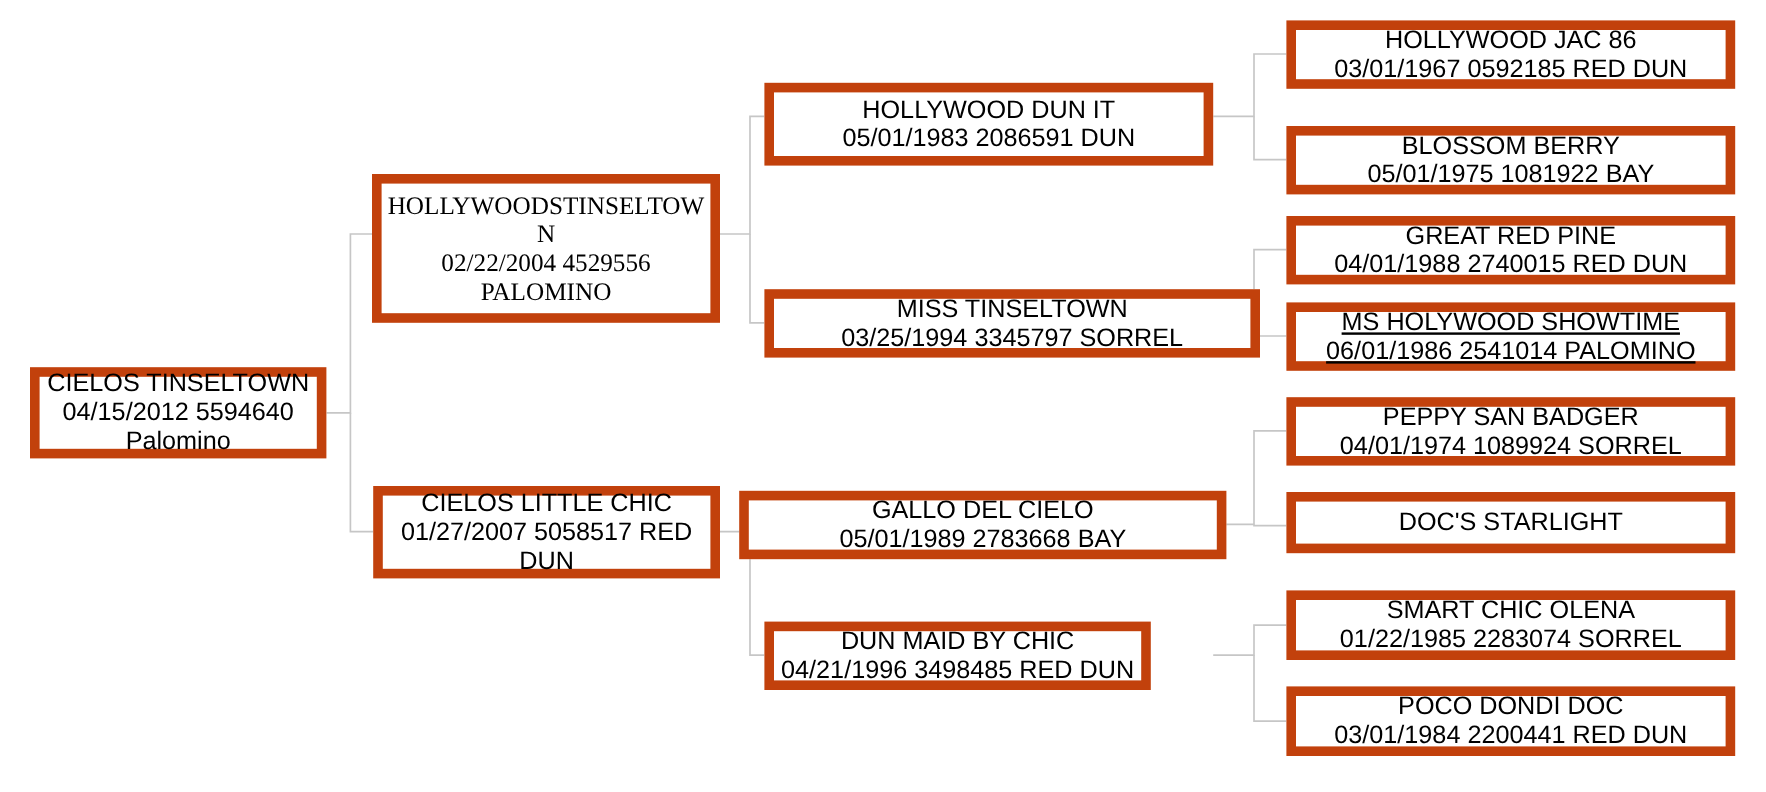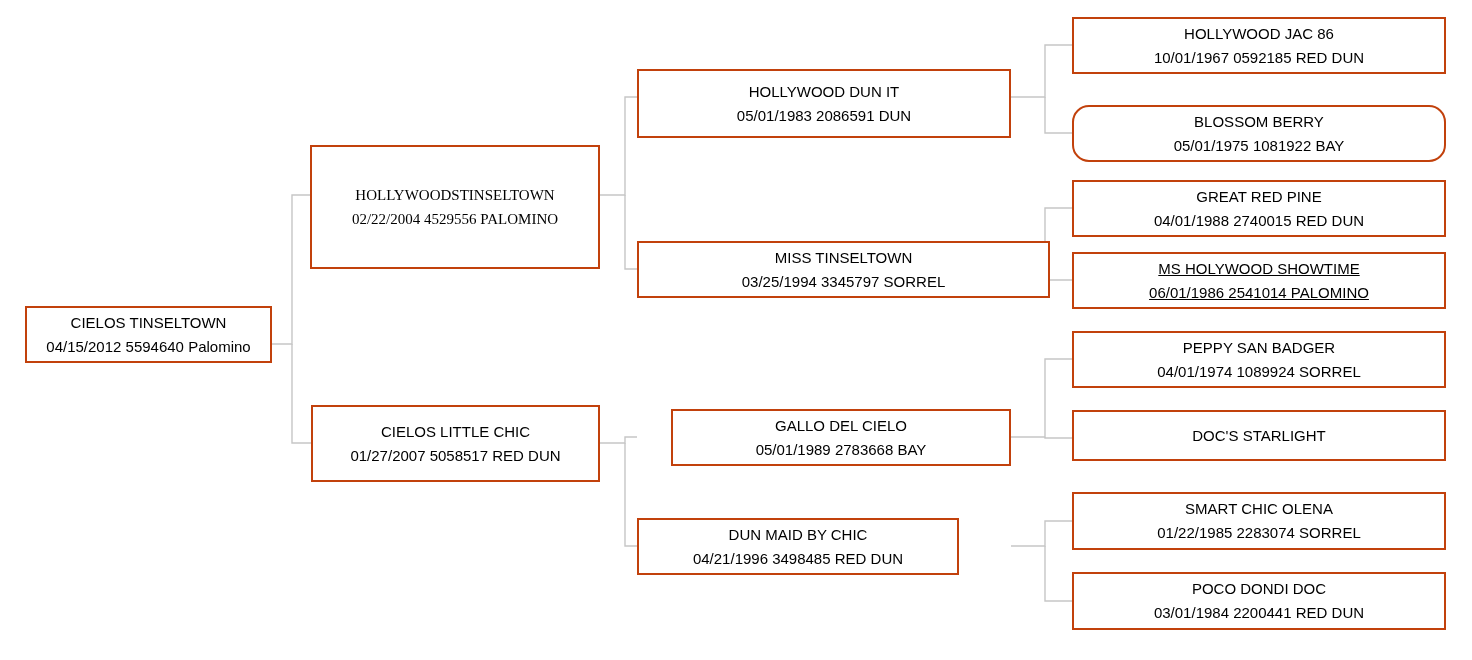--- a/index.html
+++ b/index.html
@@ -23,48 +23,48 @@
     height: 660px;
   }
   #connectors path {
     fill: none;
     stroke: #c6c6c6;
     stroke-width: 1.4;
   }
   .node {
     position: absolute;
     box-sizing: border-box;
-    border: 2px solid #c2410c;
+    border: 8px solid #c2410c;
     background: #ffffff;
     display: flex;
     align-items: center;
     justify-content: center;
     text-align: center;
     color: #000000;
-    font-size: 15px;
+    font-size: 21px;
     line-height: 24px;
   }
   .node-text {
     width: 100%;
     padding: 0 2px;
     overflow-wrap: break-word;
     word-wrap: break-word;
   }
   .node-name, .node-info { width: 100%; }
 
   
-  .n-subject        { left: 25px;   top: 306px; width: 247px; height: 57px;  }
+  .n-subject        { left: 25px;   top: 306px; width: 247px; height: 76px;  }
   .n-sire           { left: 310px;  top: 145px; width: 290px; height: 124px; font-family: Liberation Serif, serif; }
   .n-dam            { left: 311px;  top: 405px; width: 289px; height: 77px;  }
   .n-ss             { left: 637px;  top: 69px;  width: 374px; height: 69px;  }
   .n-sd             { left: 637px;  top: 241px; width: 413px; height: 57px;  }
-  .n-ds             { left: 671px;  top: 409px; width: 340px; height: 57px;  }
+  .n-ds             { left: 616px;  top: 409px; width: 406px; height: 57px;  }
   .n-dd             { left: 637px;  top: 518px; width: 322px; height: 57px;  }
   .n-sss            { left: 1072px; top: 17px;  width: 374px; height: 57px;  }
-  .n-ssd            { left: 1072px; top: 105px; width: 374px; height: 57px; border-radius: 17px;  }
+  .n-ssd            { left: 1072px; top: 105px; width: 374px; height: 57px;  }
   .n-sds            { left: 1072px; top: 180px; width: 374px; height: 57px;  }
   .n-sdd            { left: 1072px; top: 252px; width: 374px; height: 57px; text-decoration: underline;  }
   .n-dss            { left: 1072px; top: 331px; width: 374px; height: 57px;  }
   .n-dsf            { left: 1072px; top: 410px; width: 374px; height: 51px;  }
   .n-dds            { left: 1072px; top: 492px; width: 374px; height: 58px;  }
   .n-ddd            { left: 1072px; top: 572px; width: 374px; height: 58px;  }
 </style>
 </head>
 <body>
 
@@ -132,21 +132,21 @@
   <div class="node n-dd">
     <div class="node-text">
       <div class="node-name">DUN MAID BY CHIC</div>
       <div class="node-info">04/21/1996 3498485 RED DUN</div>
     </div>
   </div>
 
   <div class="node n-sss">
     <div class="node-text">
       <div class="node-name">HOLLYWOOD JAC 86</div>
-      <div class="node-info">10/01/1967 0592185 RED DUN</div>
+      <div class="node-info">03/01/1967 0592185 RED DUN</div>
     </div>
   </div>
 
   <div class="node n-ssd">
     <div class="node-text">
       <div class="node-name">BLOSSOM BERRY</div>
       <div class="node-info">05/01/1975 1081922 BAY</div>
     </div>
   </div>
 

